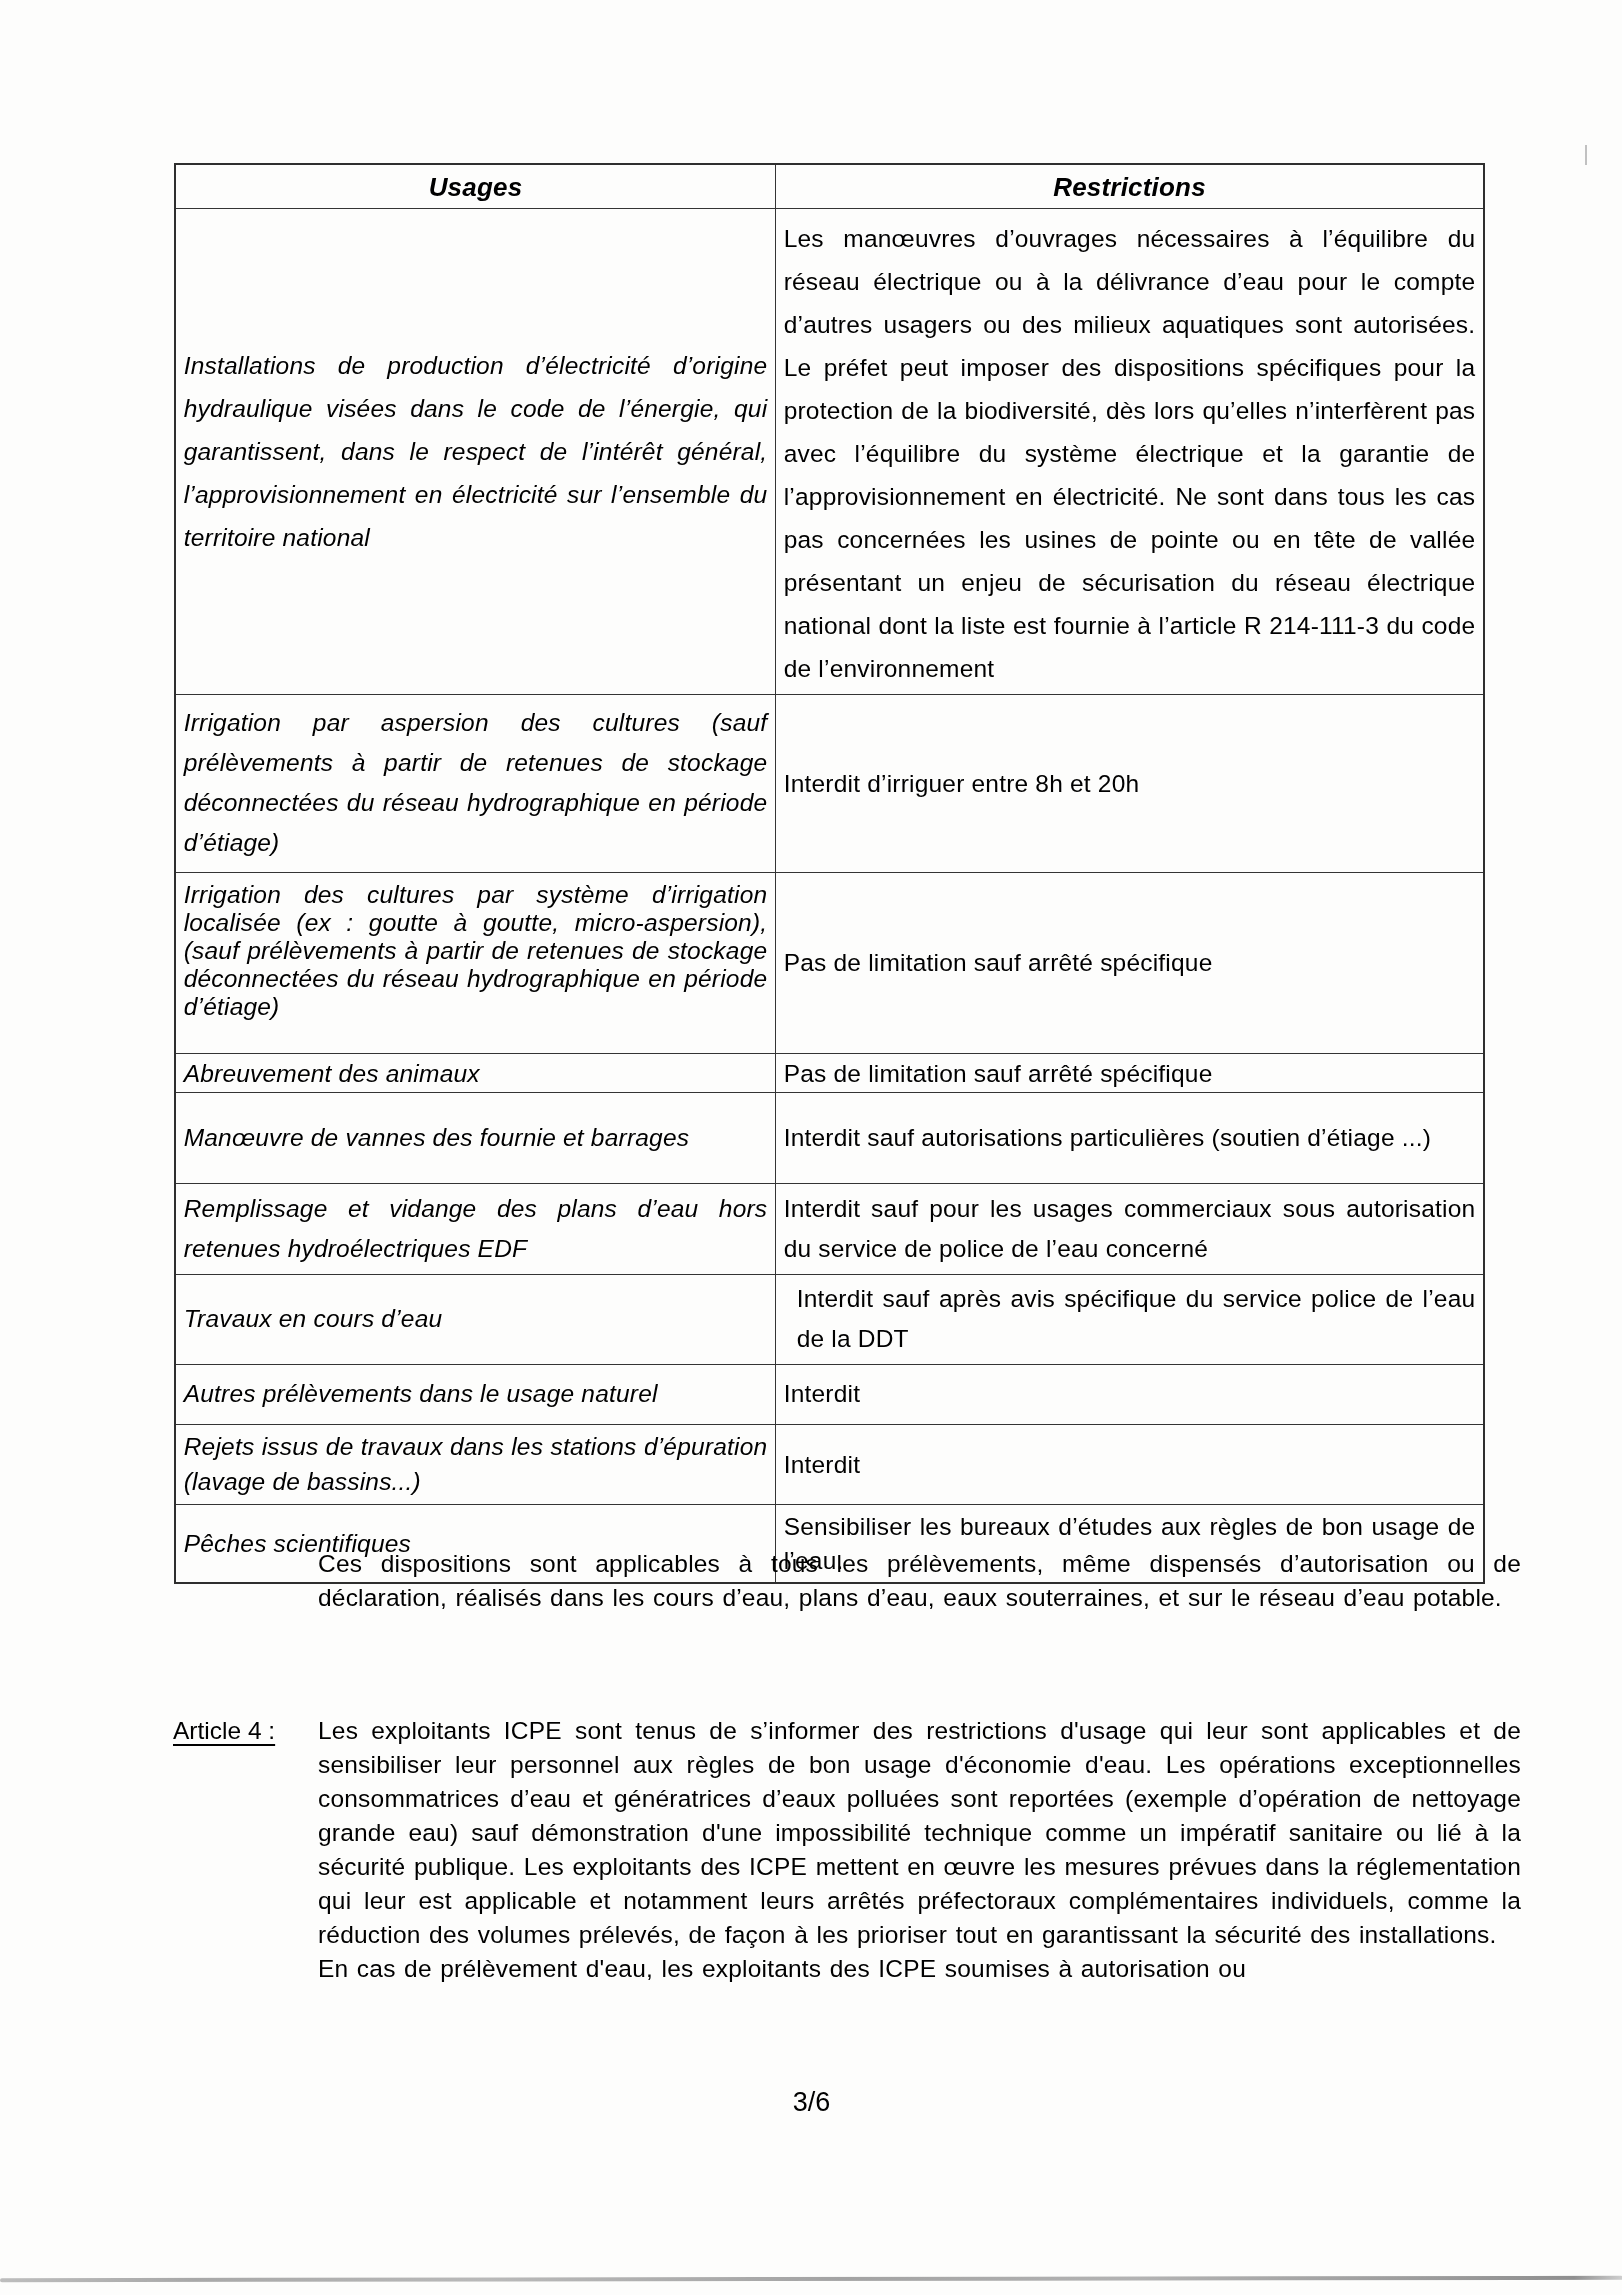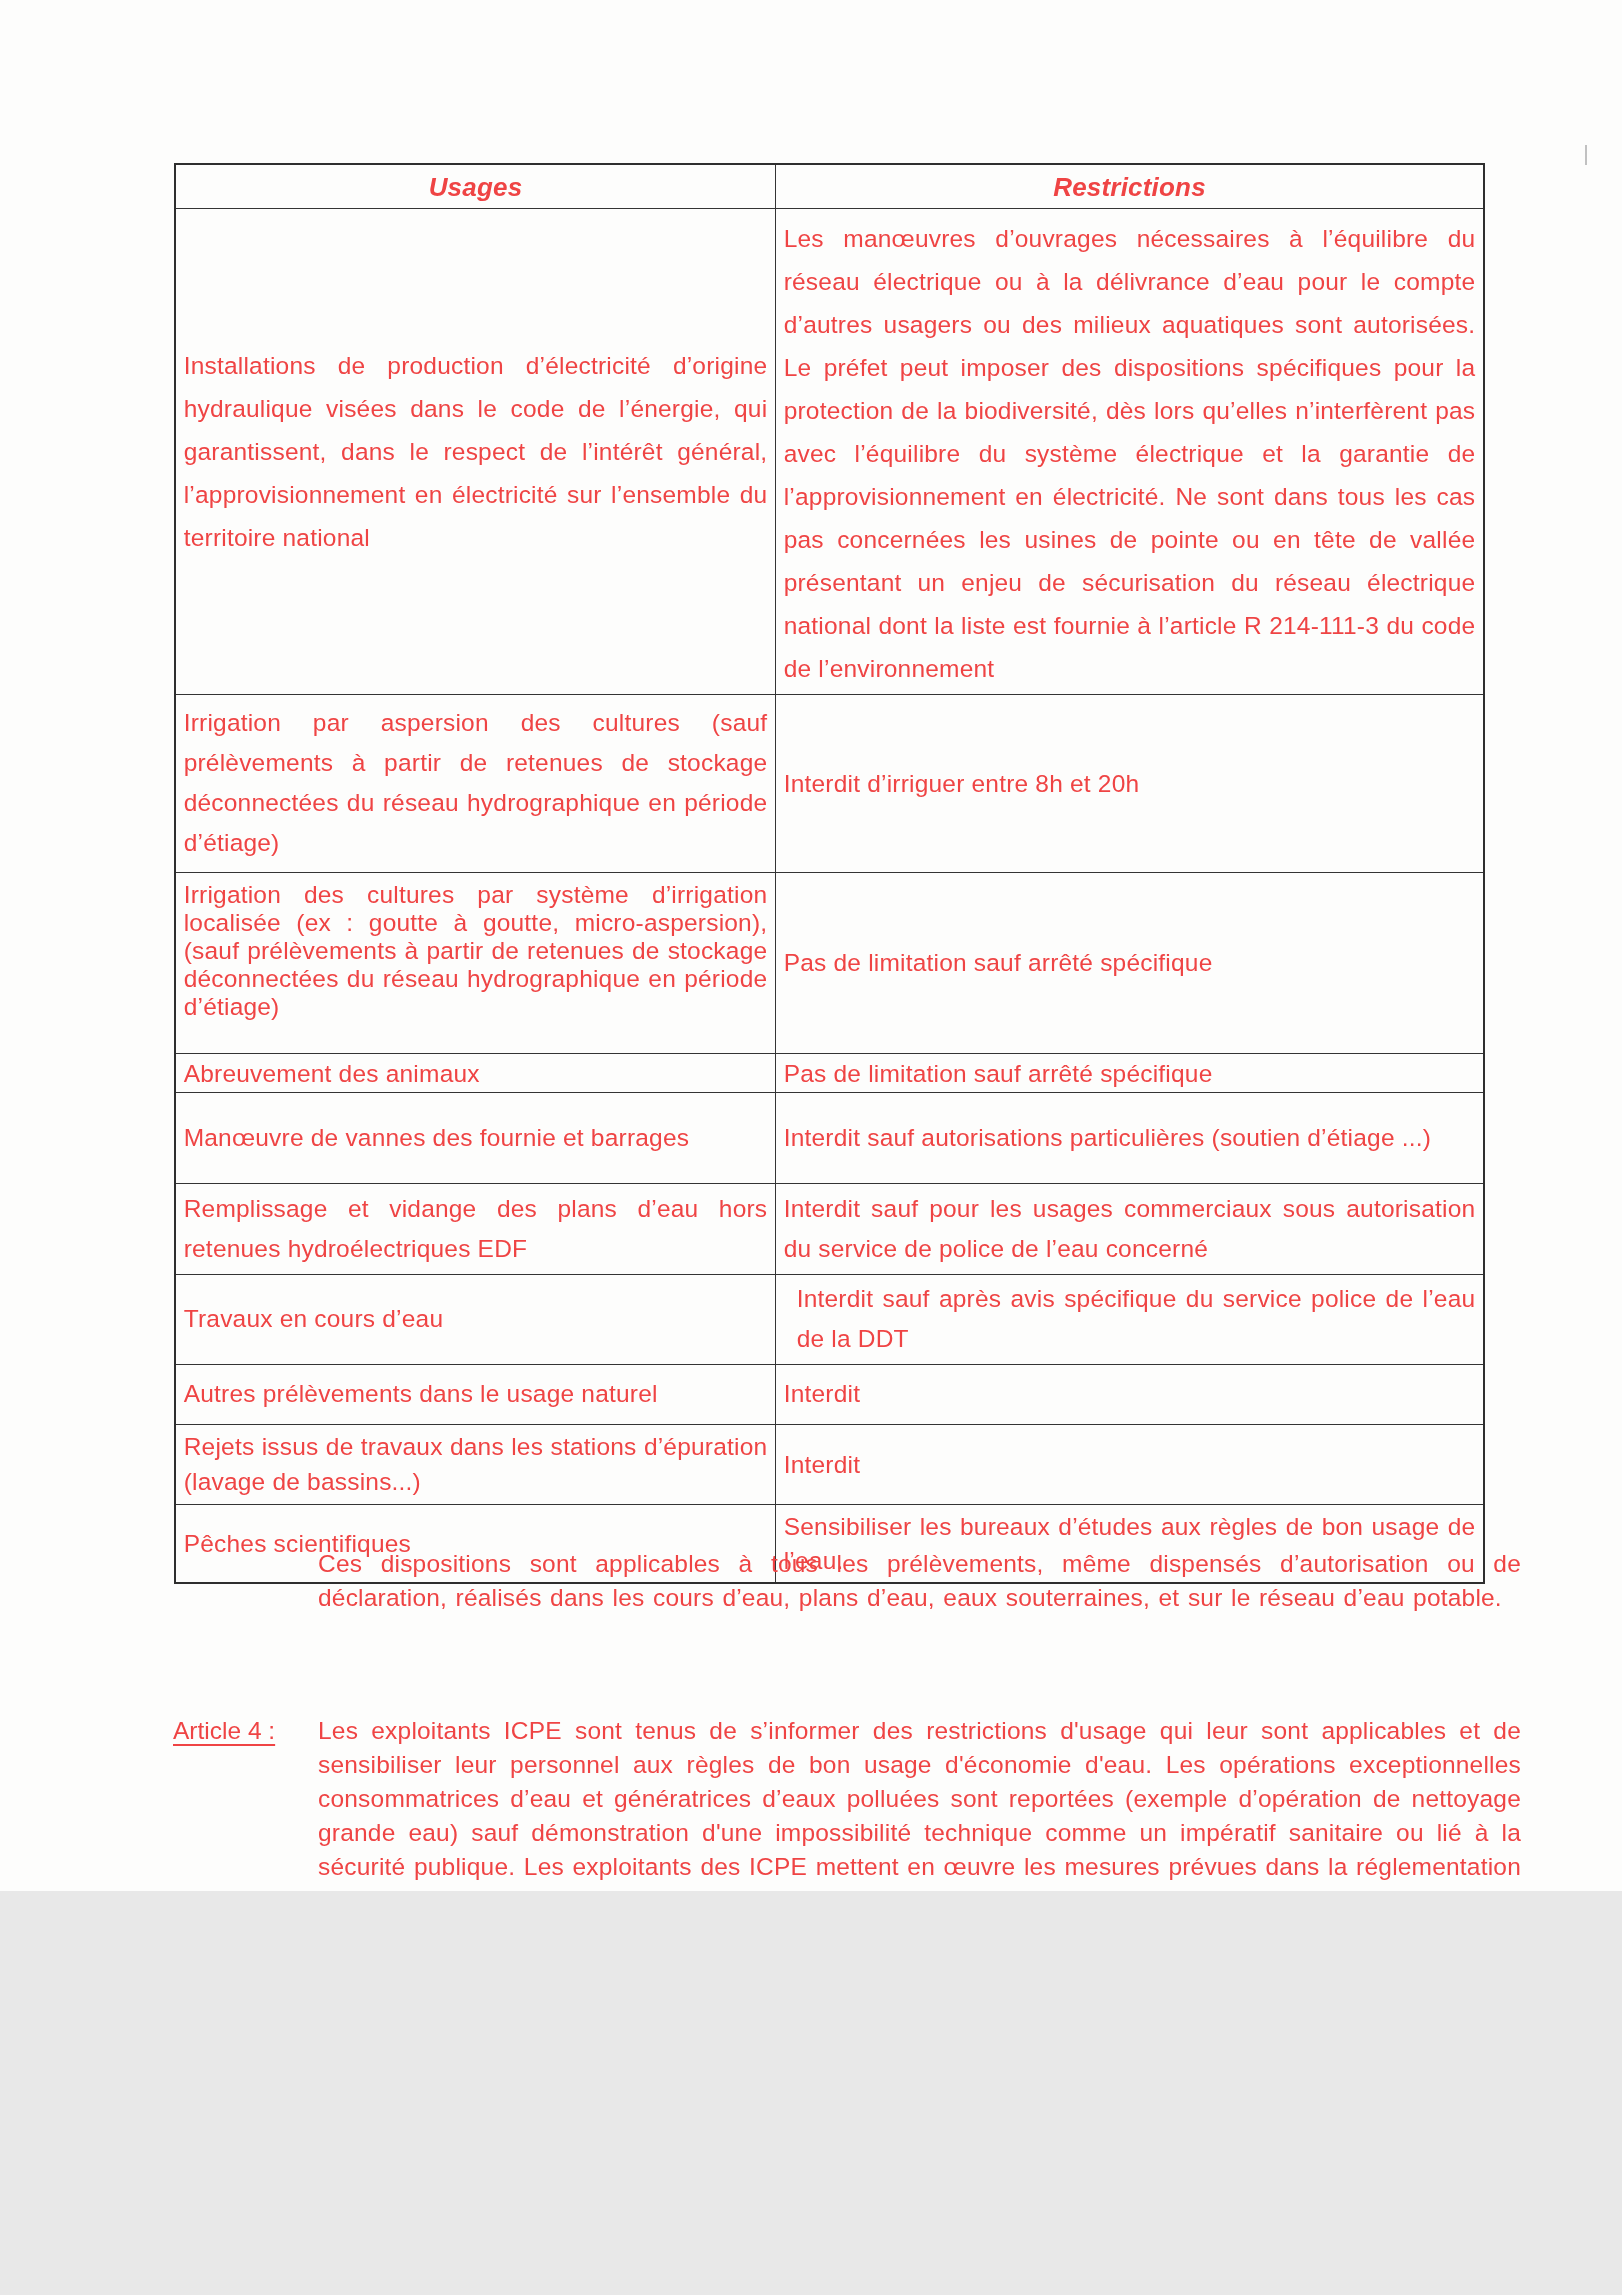--- a/index.html
+++ b/index.html
@@ -1,40 +1,40 @@
 <!DOCTYPE html>
 <html style="font-size:12.2px"><head>
 <meta charset="utf-8">
 <style>
   * { margin:0; padding:0; box-sizing:border-box; }
   html,body { background:#e8e8e8; }
   body { font-family:"Liberation Sans", sans-serif; }
   .page {
     position:relative;
-    width:1623px; height:1891px;
+    width:1623px; height:2295px;
     background:#fdfdfc;
-    color:#ef4444;
+    color:#000000;
     overflow:hidden;
     padding-left:32px;
   }
   
   .tbl {
     position:absolute; left:174px; top:163px; width:1311px;
     border:2.3px solid #2e2e2e;
     background:transparent;
   }
   .row { display:grid; grid-template-columns:600px 1fr; border-top:1.5px solid #343434; }
   .row:first-child { border-top:none; }
   .cell {
     display:flex; align-items:center;
     padding:4.6px 7.7px;
     font-size:24.5px; line-height:40px;
     letter-spacing:0.2px;
   }
-  .cell.left-col { border-right:1.5px solid #343434; }
+  .cell.left-col { border-right:1.5px solid #343434;font-style:italic; }
   .cell .txt { width:100%; text-align:justify; }
   .cell.v-top { align-items:flex-start; padding-top:7.7px; }
   .head .cell {
     justify-content:center; align-items:center;
     font-weight:bold; font-style:italic; font-size:26px;
     padding:1.5px 7.7px;
   }
   .head .cell .txt { text-align:center; }
   
   .r-head { min-height:35px; }

